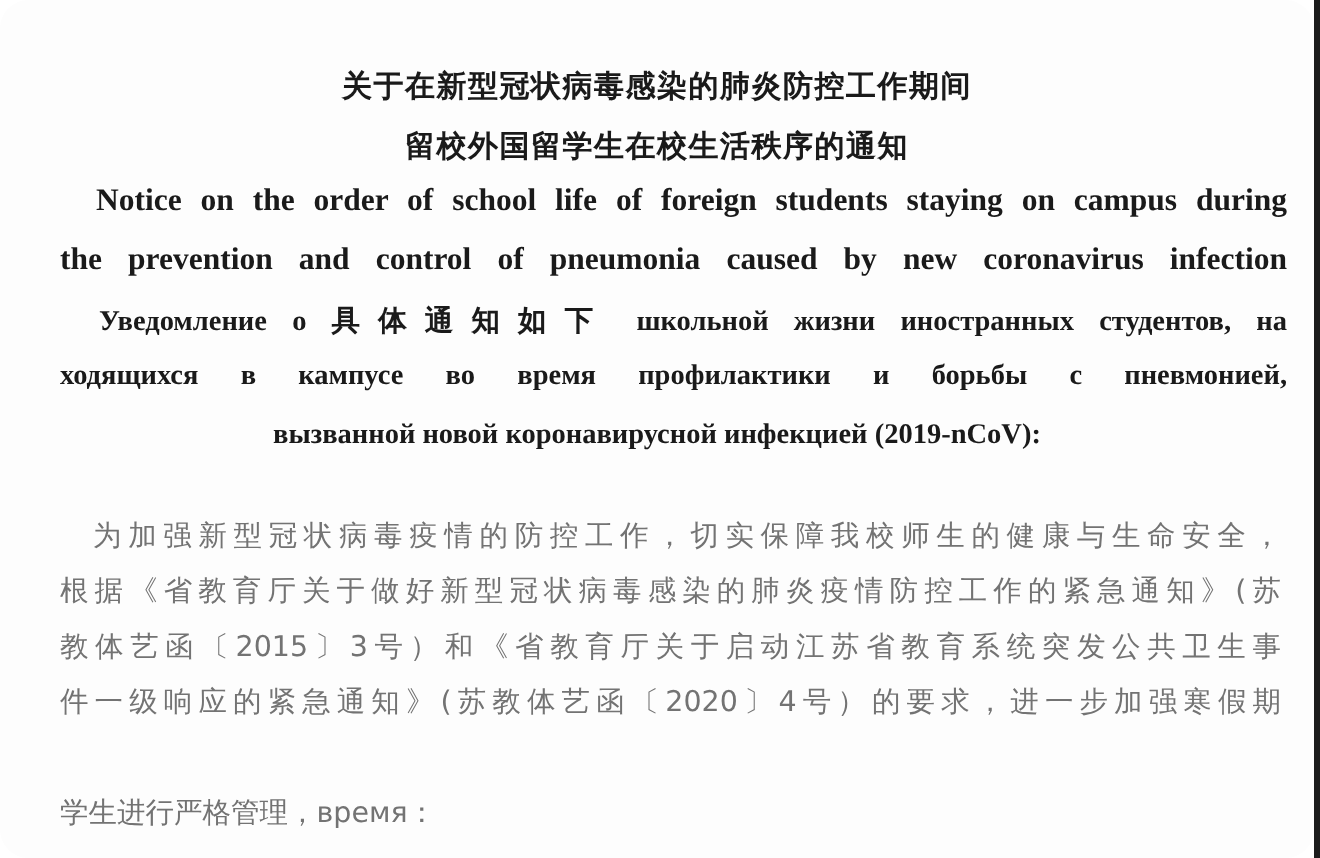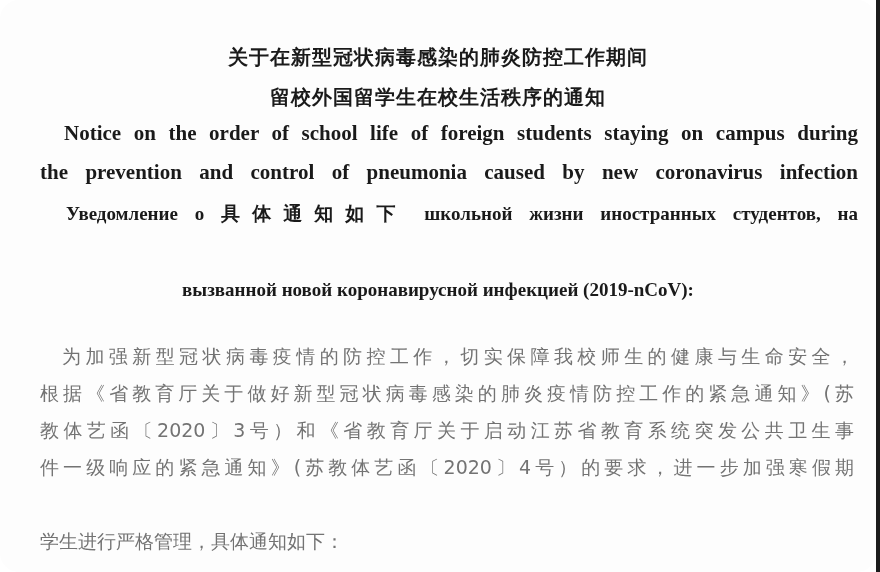--- a/index.html
+++ b/index.html
@@ -34,21 +34,22 @@
 <body>
 
 <div class="page">
   <div class="line cn-title" style="top:44px;">关于在新型冠状病毒感染的肺炎防控工作期间</div>
   <div class="line cn-title" style="top:84px;">留校外国留学生在校生活秩序的通知</div>
 
   <div class="line en" style="top:121px; left:64px; width:794px;">Notice on the order of school life of foreign students staying on campus during</div>
   <div class="line en" style="top:160px;">the prevention and control of pneumonia caused by new coronavirus infection</div>
 
   <div class="line ru" style="top:201px; left:66px; width:792px;">Уведомление о 具体通知如下 школьной жизни иностранных студентов, на</div>
+  <div class="line ru" style="top:240px;">ходящихся в кампусе во время профилактики и борьбы с пневмонией,</div>
   <div class="line ru center" style="top:279px; left:0; width:876px;">вызванной новой коронавирусной инфекцией (2019-nCoV):</div>
 
   <div class="line body-cn" style="top:344px; left:62px; width:792px;">为加强新型冠状病毒疫情的防控工作，切实保障我校师生的健康与生命安全，</div>
   <div class="line body-cn" style="top:381px;">根据《省教育厅关于做好新型冠状病毒感染的肺炎疫情防控工作的紧急通知》(苏</div>
-  <div class="line body-cn" style="top:418px;">教体艺函〔2020〕3号）和《省教育厅关于启动江苏省教育系统突发公共卫生事</div>
+  <div class="line body-cn" style="top:418px;">教体艺函〔2015〕3号）和《省教育厅关于启动江苏省教育系统突发公共卫生事</div>
   <div class="line body-cn" style="top:455px;">件一级响应的紧急通知》(苏教体艺函〔2020〕4号）的要求，进一步加强寒假期</div>
-  <div class="line body-cn last" style="top:529px;">学生进行严格管理，具体通知如下：</div>
+  <div class="line body-cn last" style="top:529px;">学生进行严格管理，время：</div>
 </div>
 <div class="edge"></div>
 
 </body></html>

